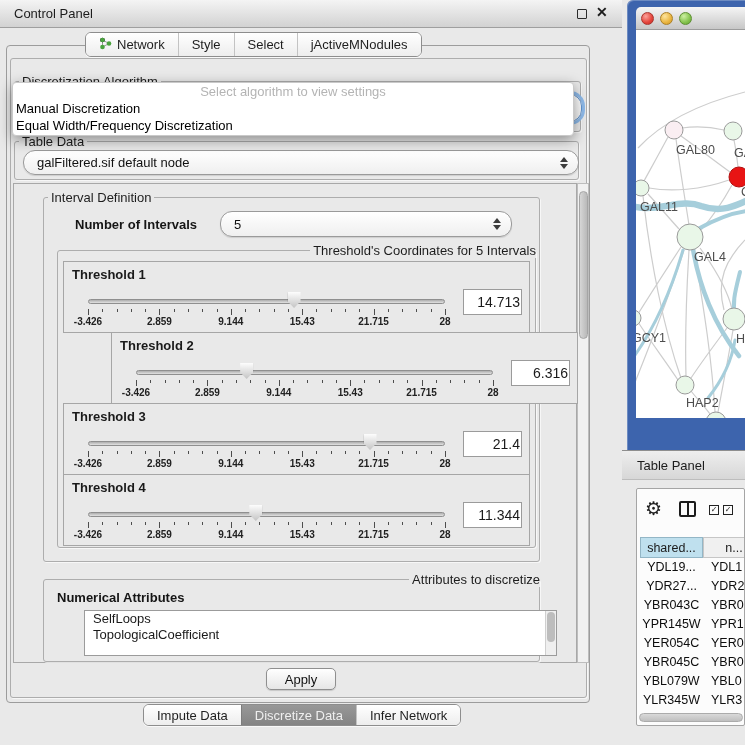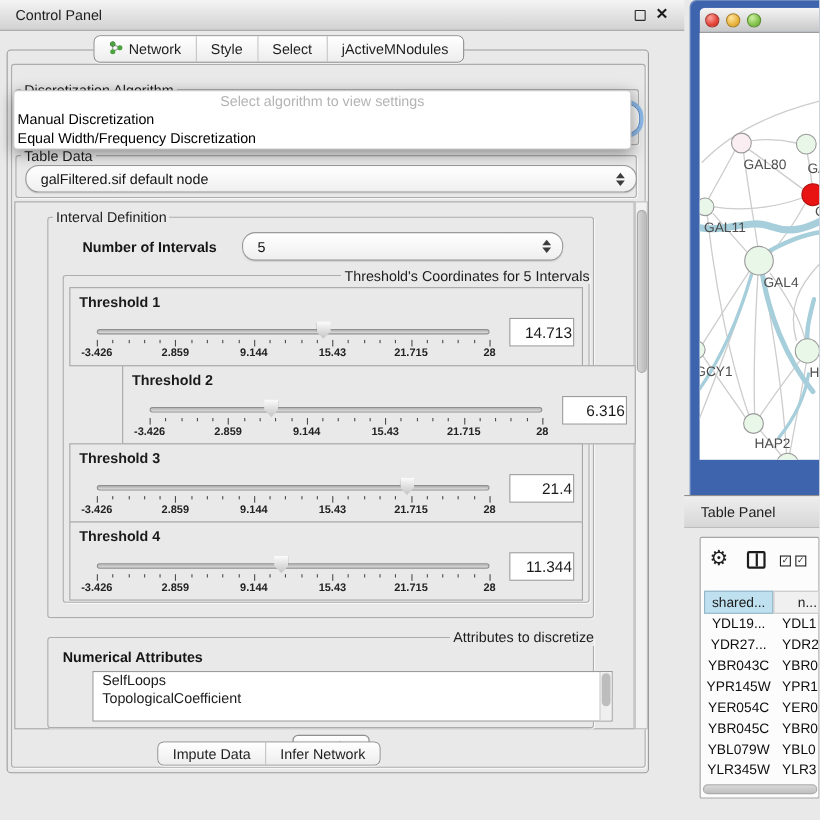--- a/index.html
+++ b/index.html
@@ -359,23 +359,26 @@
       <div class="attr-item">SelfLoops</div>
       <div class="attr-item">TopologicalCoefficient</div>
     </div>
   <div class="attr-vbar">
       <div class="attr-vthumb"></div>
     </div>
 </div>
 
 <button class="btn" style="left:266px; top:668px; width:70px; height:22px;">Apply</button>
 
-<div class="seg-bar" style="left:143px; top:674px; height:22px;" id="bottom-tabs">
+<div class="seg-bar" style="left:143px; top:704px; height:22px;" id="bottom-tabs">
     <div class="seg-tab">
       <span>Impute Data</span>
+    </div>
+    <div class="seg-tab selected">
+      <span>Discretize Data</span>
     </div>
     <div class="seg-tab">
       <span>Infer Network</span>
     </div>
   </div>
 
 <div class="abs net-frame"></div>
 <div class="abs net-titlebar">
   <span class="light red"></span>
   <span class="light yellow"></span>

